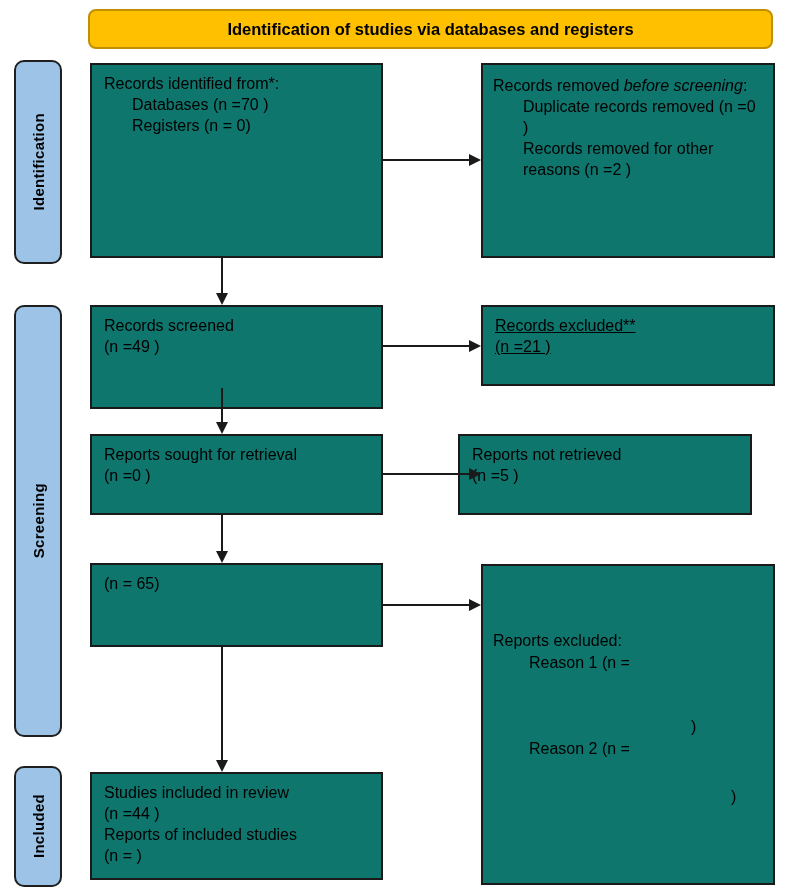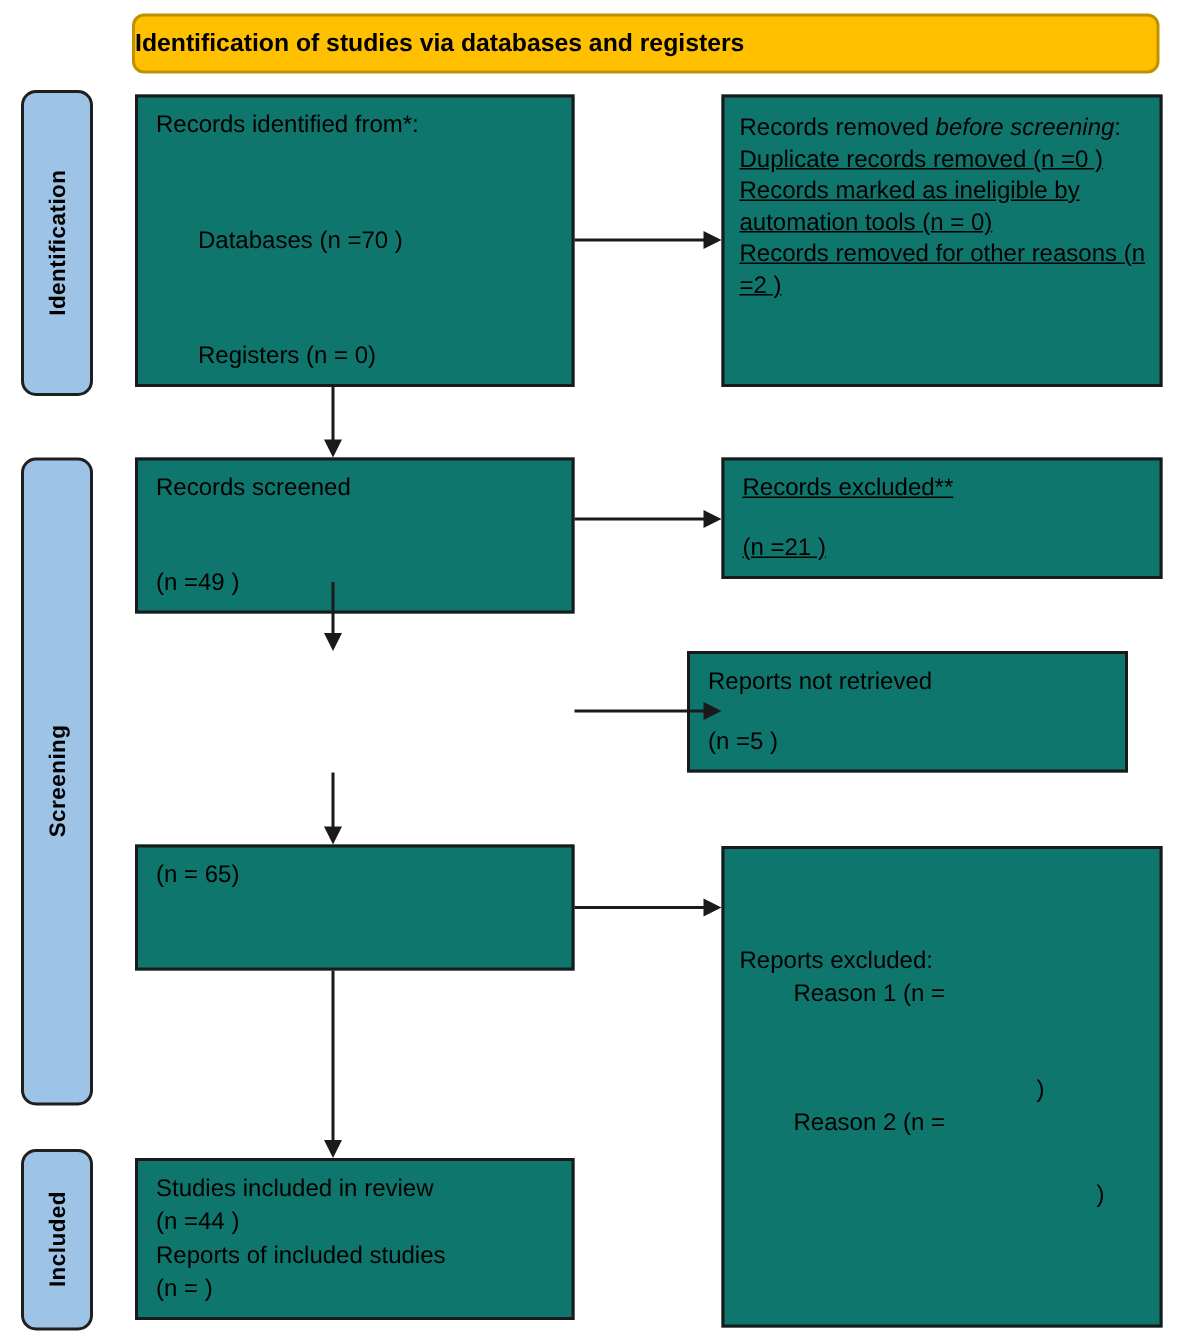--- a/index.html
+++ b/index.html
@@ -10,40 +10,40 @@
   }
   html,body{margin:0;padding:0;background:var(--background);}
   .canvas{
     position:relative; width:787px; height:895px; background:var(--background);
     font-family:"Liberation Sans","DejaVu Sans",sans-serif; color:var(--text);
     overflow:hidden;
   }
   .banner{
     position:absolute; left:88px; top:9px; width:681px; height:36px;
     background:var(--banner-bg); border:2px solid var(--banner-border); border-radius:8px;
-    display:flex; align-items:center; justify-content:flex-start;
+    display:flex; align-items:center; justify-content:center;
     font-weight:bold; font-size:16.5px;
   }
   .stage{
     position:absolute; left:14px; width:44px;
     background:var(--stage-bg); border:2.5px solid var(--stage-border); border-radius:10px;
     display:flex; align-items:center; justify-content:center;
   }
   .stage .vtext{
     writing-mode:vertical-rl; transform:rotate(180deg);
     font-weight:bold; font-size:15px; letter-spacing:.3px; white-space:nowrap;
   }
   .box{
     position:absolute; background:#0f766e; border:2px solid var(--box-border);
     font-size:16px; line-height:21px; box-sizing:border-box;
   }
-  .vcenter{display:flex; flex-direction:column; justify-content:space-between;}
+  .vcenter{display:flex; flex-direction:column; justify-content:flex-start;}
   .pad{padding:8px 10px 8px 12px;}
   .indent{padding-left:28px;}
-  .indent30{text-decoration:underline;}
+  .indent30{margin-left:30px;}
   .hline{position:absolute; height:2px; background:var(--arrow);}
   .vline{position:absolute; width:2px; background:var(--arrow);}
   .head-right{
     position:absolute; width:0; height:0;
     border-top:6px solid transparent; border-bottom:6px solid transparent;
     border-left:12px solid var(--arrow);
   }
   .head-down{
     position:absolute; width:0; height:0;
     border-left:6px solid transparent; border-right:6px solid transparent;
@@ -75,38 +75,41 @@
     <div>Records identified from*:</div>
     <div class="indent">Databases (n =70 )</div>
     <div class="indent">Registers (n = 0)</div>
   </div>
 
   <div class="box vcenter pad" style="left:90px;top:305px;width:293px;height:104px;">
     <div>Records screened</div>
     <div>(n =49 )</div>
   </div>
 
+  <div class="box vcenter pad" style="left:90px;top:434px;width:293px;height:81px;">
+    <div>Reports sought for retrieval</div>
+    <div>(n =0 )</div>
+  </div>
 
   <div class="box vcenter pad" style="left:90px;top:563px;width:293px;height:84px;">
     <div>(n = 65)</div>
   </div>
 
   <div class="box vcenter pad" style="left:90px;top:772px;width:293px;height:108px;">
     <div>Studies included in review</div>
     <div>(n =44 )</div>
     <div>Reports of included studies</div>
     <div>(n = )</div>
   </div>
 
   <div class="box" style="left:481px;top:63px;width:294px;height:195px;padding:10px 8px 8px 10px;">
     <div>
       <span>Records removed </span><span class="it">before screening</span><span>:</span>
     </div>
     <div class="indent30">Duplicate records removed (n =0 )</div>
-    <div class="indent30">Records marked as ineligible by automation tools (n = 0)</div>
     <div class="indent30">Records removed for other reasons (n =2 )</div>
   </div>
 
   <div class="box vcenter pad" style="left:481px;top:305px;width:294px;height:81px;text-decoration:underline;">
     <div>Records excluded**</div>
     <div>(n =21 )</div>
   </div>
 
   <div class="box vcenter pad" style="left:458px;top:434px;width:294px;height:81px;">
     <div>Reports not retrieved</div>

